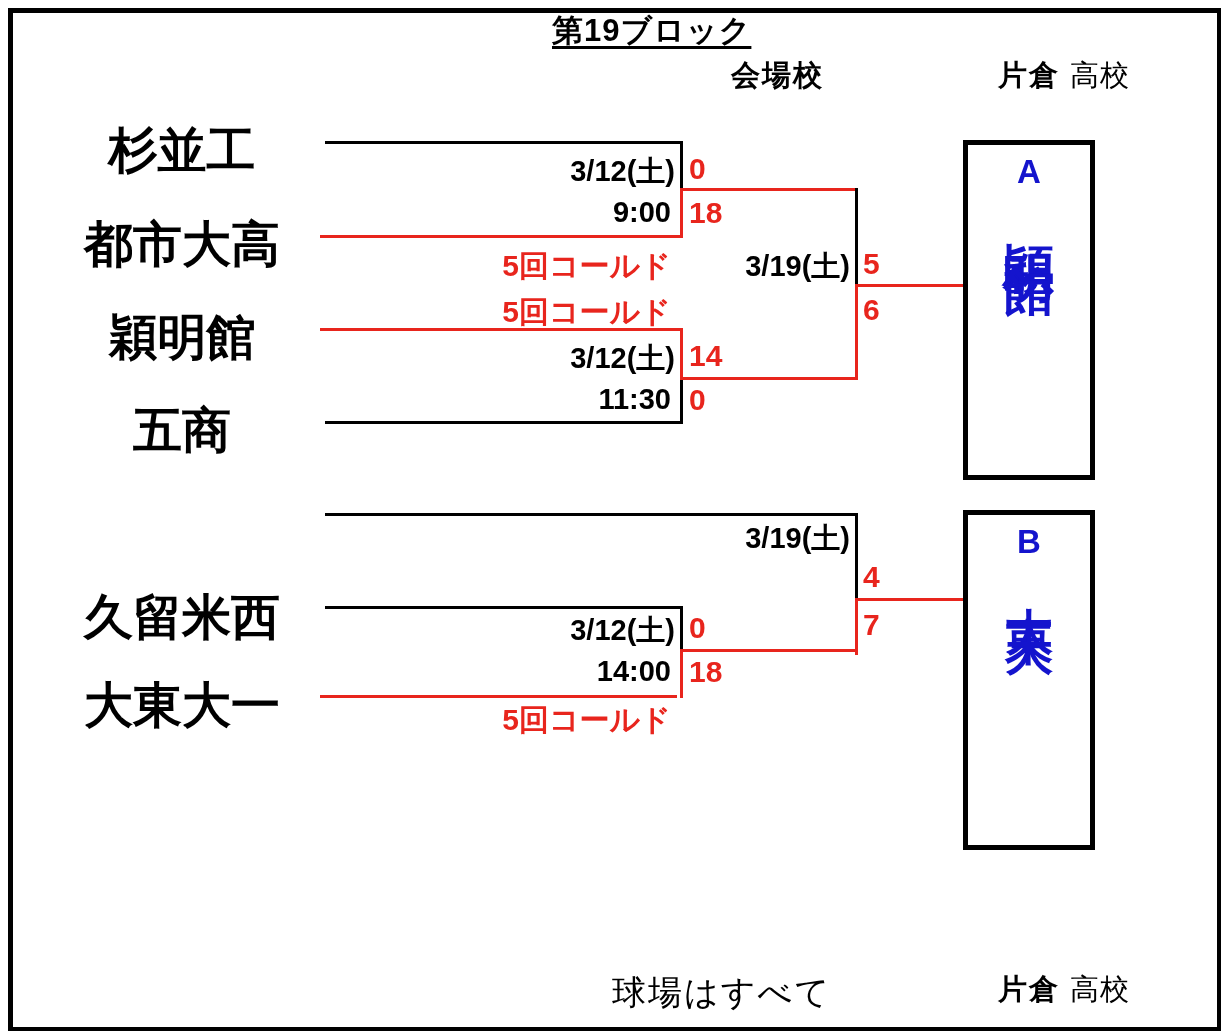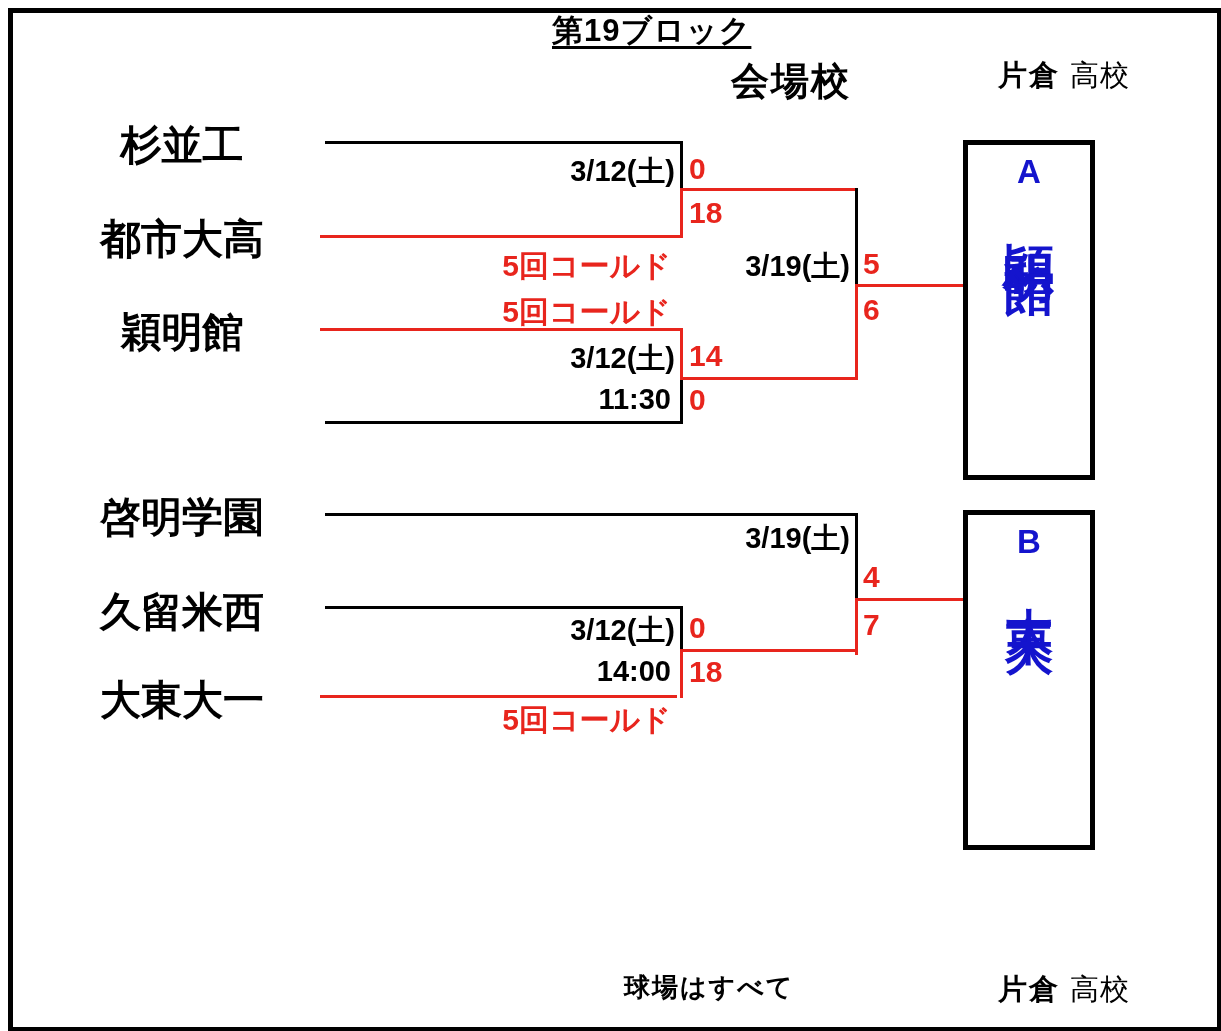--- a/index.html
+++ b/index.html
@@ -2,29 +2,29 @@
 <html style="--line: #000000; --win_line: #e8251d; --score: #e8251d; --winner_text: #1414cd;"><head>
 <meta charset="utf-8">
 <style>
   html, body { margin:0; padding:0; background:#ffffff; }
   body { width:1221px; height:1031px; font-family:"Liberation Sans","DejaVu Sans",sans-serif; color:#000; }
   .sheet { position:relative; width:1221px; height:1031px; background:#ffffff; overflow:hidden; }
   .frame { position:absolute; left:8px; top:8px; width:1204px; height:1014px; border:5px solid #000; }
 
   .title { position:absolute; left:552px; top:10px; font-size:31px; font-weight:bold;
            text-decoration:underline; text-underline-offset:5px; text-decoration-thickness:2.5px; letter-spacing:1px; }
-  .venue-label { position:absolute; left:731px; top:56px; font-size:38px; font-weight:bold; letter-spacing:2px; }
+  .venue-label { position:absolute; left:731px; top:56px; font-size:29px; font-weight:bold; letter-spacing:2px; }
   .venue-school { position:absolute; font-size:29px; white-space:nowrap; }
   .venue-school.top { left:998px; top:56px; }
   .venue-school.bottom { left:998px; top:970px; }
   .school-bold { font-weight:bold; letter-spacing:2px; }
   .school-suffix { font-weight:normal; margin-left:10px; letter-spacing:1px; }
-  .footer-note { position:absolute; left:612px; top:970px; font-size:26px; font-weight:bold; letter-spacing:2px;margin-left:12px; }
+  .footer-note { position:absolute; left:612px; top:970px; font-size:34px; font-weight:normal; letter-spacing:2px; }
 
-  .team { position:absolute; left:57px; width:250px; text-align:center; font-size:41px; font-weight:bold; white-space:nowrap; }
+  .team { position:absolute; left:57px; width:250px; text-align:center; font-size:49px; font-weight:bold; white-space:nowrap; }
 
   .hline { position:absolute; height:3px; background:var(--line,#000000); }
   .vline { position:absolute; width:3px;  background:var(--line,#000000); }
   .hline.red, .vline.red { background:var(--win_line,#e8251d); }
 
   .m-date, .m-time { position:absolute; text-align:right; font-size:29px; font-weight:600; white-space:nowrap; }
   .score { position:absolute; font-size:30px; font-weight:bold; color:var(--score,#e8251d); }
   .note  { position:absolute; text-align:right; font-size:30px; font-weight:bold; color:var(--score,#e8251d); white-space:nowrap; }
 
   .winner-box { position:absolute; left:963px; width:122px; height:330px; border:5px solid #000;
@@ -44,21 +44,21 @@
 
   <div class="title">第19ブロック</div>
   <div class="venue-label">会場校</div>
   <div class="venue-school top">
     <span class="school-bold">片倉</span><span class="school-suffix">高校</span>
   </div>
 
   <div class="team" style="top:118px">杉並工</div>
   <div class="team" style="top:212px">都市大高</div>
   <div class="team" style="top:305px">穎明館</div>
-  <div class="team" style="top:490px">啓明学園</div>
+  <div class="team" style="top:398px">五商</div>
   <div class="team" style="top:585px">久留米西</div>
   <div class="team" style="top:673px">大東大一</div>
 
   <div class="hline" style="left:325px; top:141px; width:357px;"></div>
   <div class="hline red" style="left:320px; top:235px; width:362px;"></div>
   <div class="hline red" style="left:320px; top:328px; width:362px;"></div>
   <div class="hline" style="left:325px; top:421px; width:357px;"></div>
   <div class="hline" style="left:325px; top:513px; width:532px;"></div>
   <div class="hline" style="left:325px; top:606px; width:357px;"></div>
   <div class="hline red" style="left:320px; top:695px; width:357px;"></div>
@@ -77,20 +77,21 @@
 
   <div class="vline" style="left:680px; top:606px; height:46px;"></div>
   <div class="vline red" style="left:680px; top:649px; height:49px;"></div>
   <div class="hline red" style="left:680px; top:649px; width:178px;"></div>
 
   <div class="vline" style="left:855px; top:513px; height:88px;"></div>
   <div class="vline red" style="left:855px; top:598px; height:57px;"></div>
   <div class="hline red" style="left:855px; top:598px; width:110px;"></div>
 
   <div class="m-date" style="left:495px; top:152px; width:180px;">3/12(土)</div>
+  <div class="m-time" style="left:495px; top:196px; width:176px;">9:00</div>
   <div class="score" style="left:689px; top:152px;">0</div>
   <div class="score" style="left:689px; top:196px;">18</div>
   <div class="note" style="left:415px; top:246px; width:256px;">5回コールド</div>
 
   <div class="note" style="left:415px; top:292px; width:256px;">5回コールド</div>
   <div class="m-date" style="left:495px; top:339px; width:180px;">3/12(土)</div>
   <div class="m-time" style="left:495px; top:383px; width:176px;">11:30</div>
   <div class="score" style="left:689px; top:339px;">14</div>
   <div class="score" style="left:689px; top:383px;">0</div>
 

